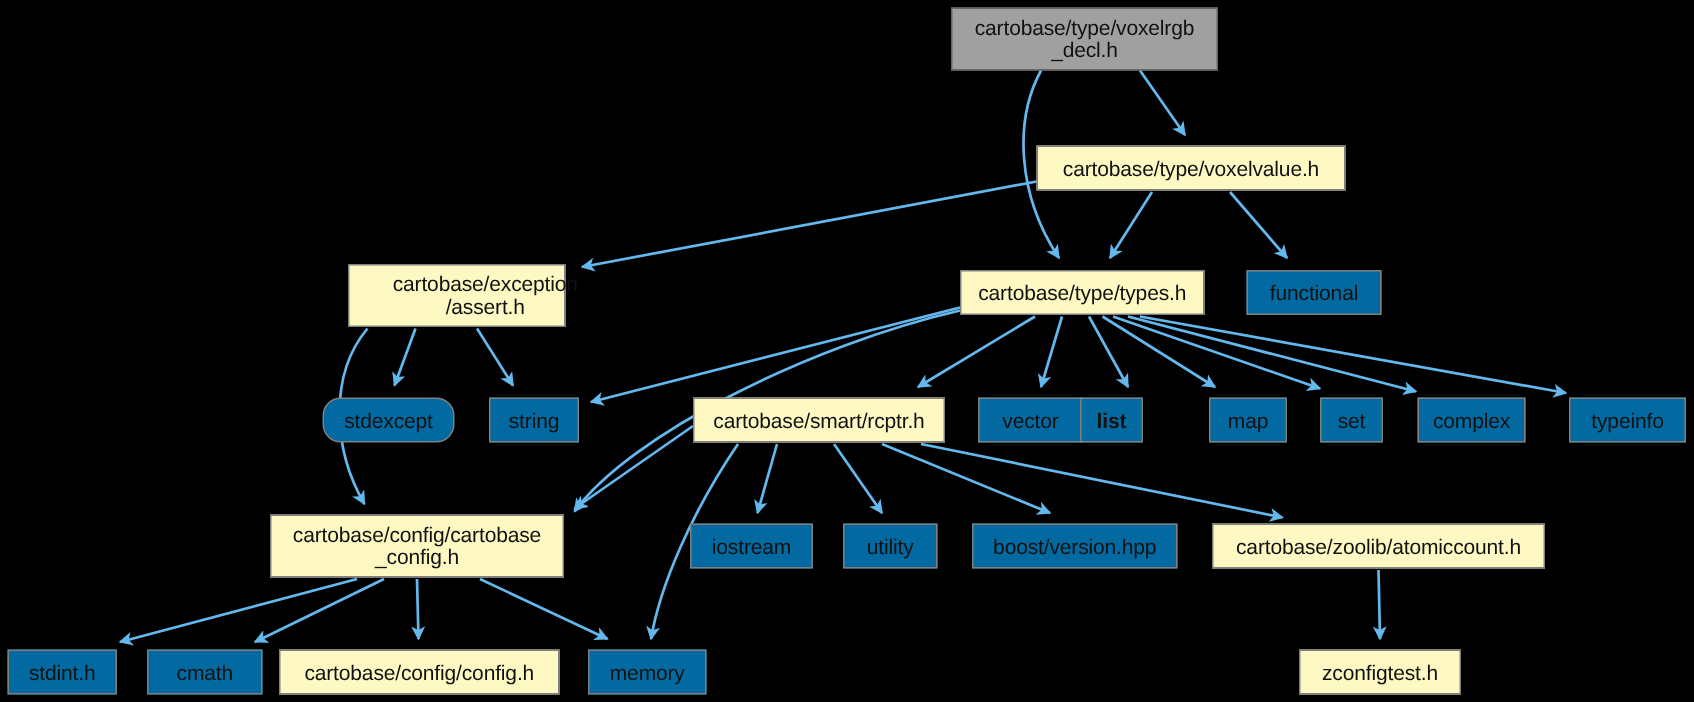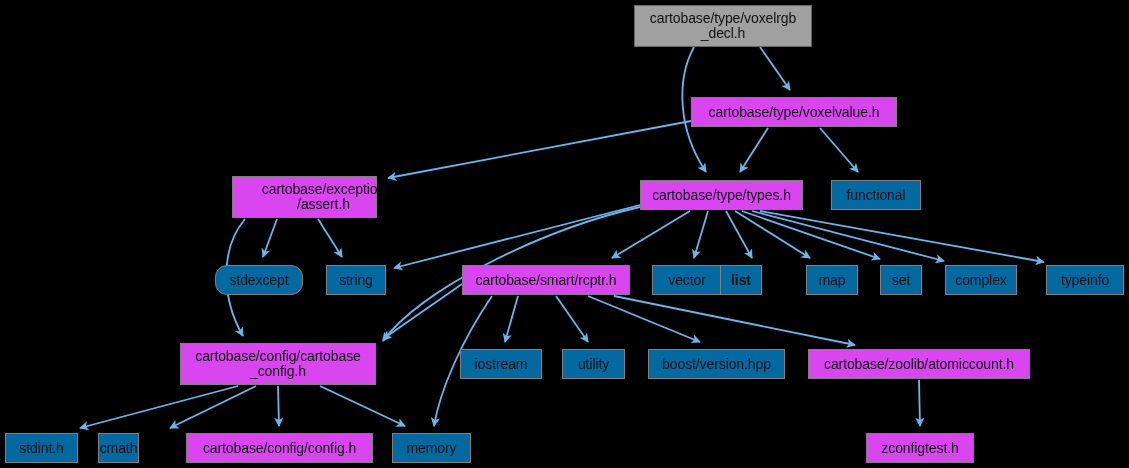--- a/index.html
+++ b/index.html
@@ -32,21 +32,21 @@
     text-align: center;
     font-family: "Liberation Sans", sans-serif;
     font-size: 14px;
     line-height: 15px;
     color: #111111;
     white-space: pre-line;
     letter-spacing: -0.1px;
     z-index: 2;
   }
   .node.fill-grey   { background: #0369a1; }
-  .node.fill-white  { background: #d946ef; }
+  .node.fill-white  { background: #fef9c3; }
   .node.fill-active { background: #a0a0a0; border-color: #666666; }
 </style>
 </head>
 <body>
 
 <div id="graph-root">
   <svg id="edges" viewBox="0 0 1129 468" xmlns="http://www.w3.org/2000/svg">
     <defs>
       <marker id="arrow" viewBox="0 0 10 10" refX="9" refY="5" markerWidth="5.2" markerHeight="5.2" orient="auto-start-reverse">
         <path d="M 0 0 L 10 5 L 0 10 L 2.6 5 z" fill="#63b8ee"></path>
@@ -100,18 +100,18 @@
       <div class="node fill-grey" style="left: 880px; top: 265px; width: 42px; height: 30px;">set</div>
       <div class="node fill-grey" style="left: 945px; top: 265px; width: 72px; height: 30px;">complex</div>
       <div class="node fill-grey" style="left: 1046px; top: 265px; width: 78px; height: 30px;">typeinfo</div>
       <div class="node fill-white" style="left: 180px; top: 343px; width: 196px; height: 42px;">cartobase/config/cartobase
 _config.h</div>
       <div class="node fill-grey" style="left: 460px; top: 349px; width: 82px; height: 30px;">iostream</div>
       <div class="node fill-grey" style="left: 562px; top: 349px; width: 63px; height: 30px;">utility</div>
       <div class="node fill-grey" style="left: 648px; top: 349px; width: 137px; height: 30px;">boost/version.hpp</div>
       <div class="node fill-white" style="left: 808px; top: 349px; width: 222px; height: 30px;">cartobase/zoolib/atomiccount.h</div>
       <div class="node fill-grey" style="left: 5px; top: 433px; width: 73px; height: 30px;">stdint.h</div>
-      <div class="node fill-grey" style="left: 98px; top: 433px; width: 41px; height: 30px;">cmath</div>
+      <div class="node fill-grey" style="left: 98px; top: 433px; width: 77px; height: 30px;">cmath</div>
       <div class="node fill-white" style="left: 186px; top: 433px; width: 187px; height: 30px;">cartobase/config/config.h</div>
       <div class="node fill-grey" style="left: 392px; top: 433px; width: 79px; height: 30px;">memory</div>
       <div class="node fill-white" style="left: 866px; top: 433px; width: 108px; height: 30px;">zconfigtest.h</div>
     </div>
 </div>
 
 </body></html>

